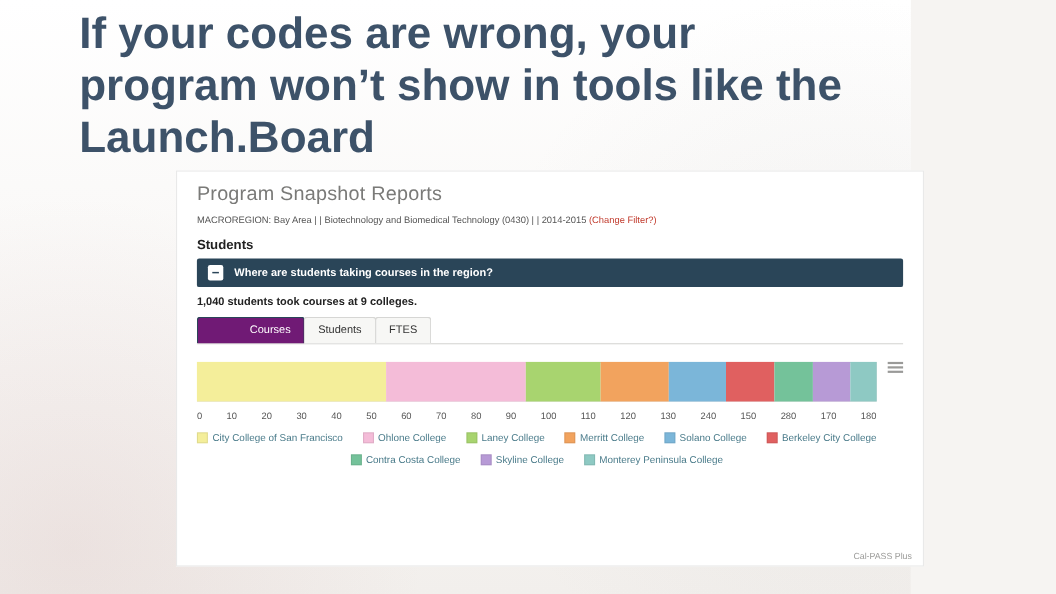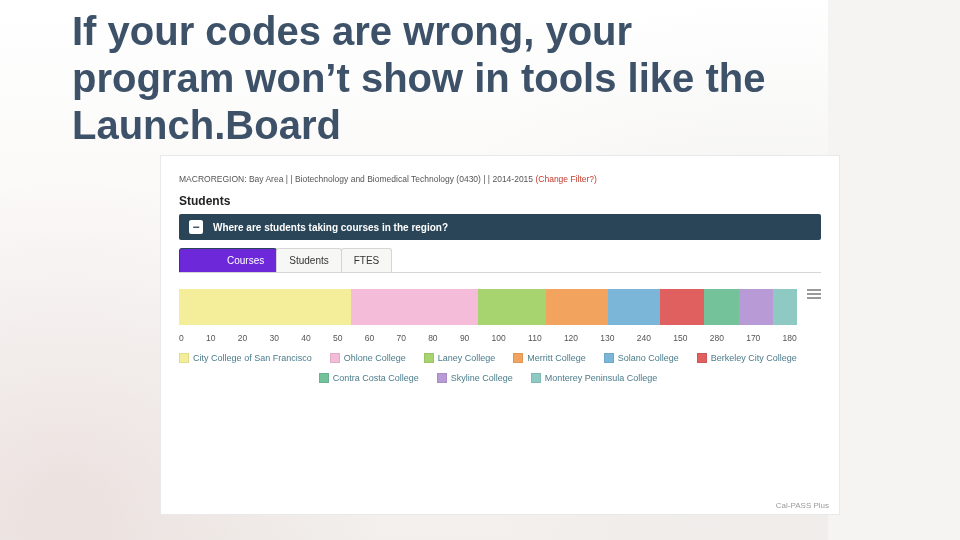--- a/index.html
+++ b/index.html
@@ -47,21 +47,21 @@
   .qbar .minus { width: 14px; height: 14px; background: #fff; color: #2a4558; display: inline-flex; align-items: center; justify-content: center; font-weight: 700; border-radius: 2px; font-size: 12px; line-height: 1; }
   .summary { margin-top: 8px; font-size: 10px; font-weight: 700; color: #222; }
   .tabs { margin-top: 8px; display: flex; gap: 0; border-bottom: 1px solid #d6d6d4; }
   .tab {
     font-size: 10px; padding: 6px 12px;
     border: 1px solid #d6d6d4; border-bottom: none;
     background: #f7f7f5; color: #333;
     border-top-left-radius: 3px; border-top-right-radius: 3px;
     margin-right: -1px;
   }
-  .tab.active { background: #6d28d9; color: #fff; border-color: #2a4558; padding-left: 47px; }
+  .tab.active { background: #701a75; color: #fff; border-color: #2a4558; padding-left: 47px; }
   .chart-area { position: relative; margin-top: 10px; }
   .menu-icon { position: absolute; right: 0; top: -2px; cursor: pointer; }
   .menu-icon span { display: block; width: 14px; height: 2px; background: #9a9a98; margin: 2px 0; }
   .stacked {
     display: flex; height: 36px; width: 618px;
     margin: 16px 0 8px 0;
     box-shadow: 0 0 0 1px #d0d0ce inset;
   }
   .seg { height: 100%; }
   .axis { display: flex; justify-content: space-between; width: 618px; font-size: 8.5px; color: #555; margin-top: 2px; }
@@ -71,34 +71,36 @@
   .swatch { width: 10px; height: 10px; display: inline-block; border: 1px solid rgba(0,0,0,0.08); }
   .footer-brand { position: absolute; right: 10px; bottom: 4px; font-size: 8px; color: #9a9a98; text-align: right; }
 </style>
 </head>
 <body>
 
 <div class="slide">
   <h1 class="title">If your codes are wrong, your program won’t show in tools like the Launch.Board</h1>
 
   <div class="card">
+    <div class="report-title">Program Snapshot Reports</div>
 
     <div class="filterline">
       <span>MACROREGION:</span>
       <span>Bay Area | | Biotechnology and Biomedical Technology (0430) | | 2014-2015</span>
       <a class="change">(Change Filter?)</a>
     </div>
 
     <div class="section-h">Students</div>
 
     <div class="qbar">
       <span class="minus">−</span>
       <span>Where are students taking courses in the region?</span>
     </div>
 
+    <div class="summary">1,040 students took courses at 9 colleges.</div>
 
     <div class="tabs">
       <div class="tab active">Courses</div>
       <div class="tab">Students</div>
       <div class="tab">FTES</div>
     </div>
 
     <div class="chart-area">
       <div class="menu-icon">
           <span></span>

